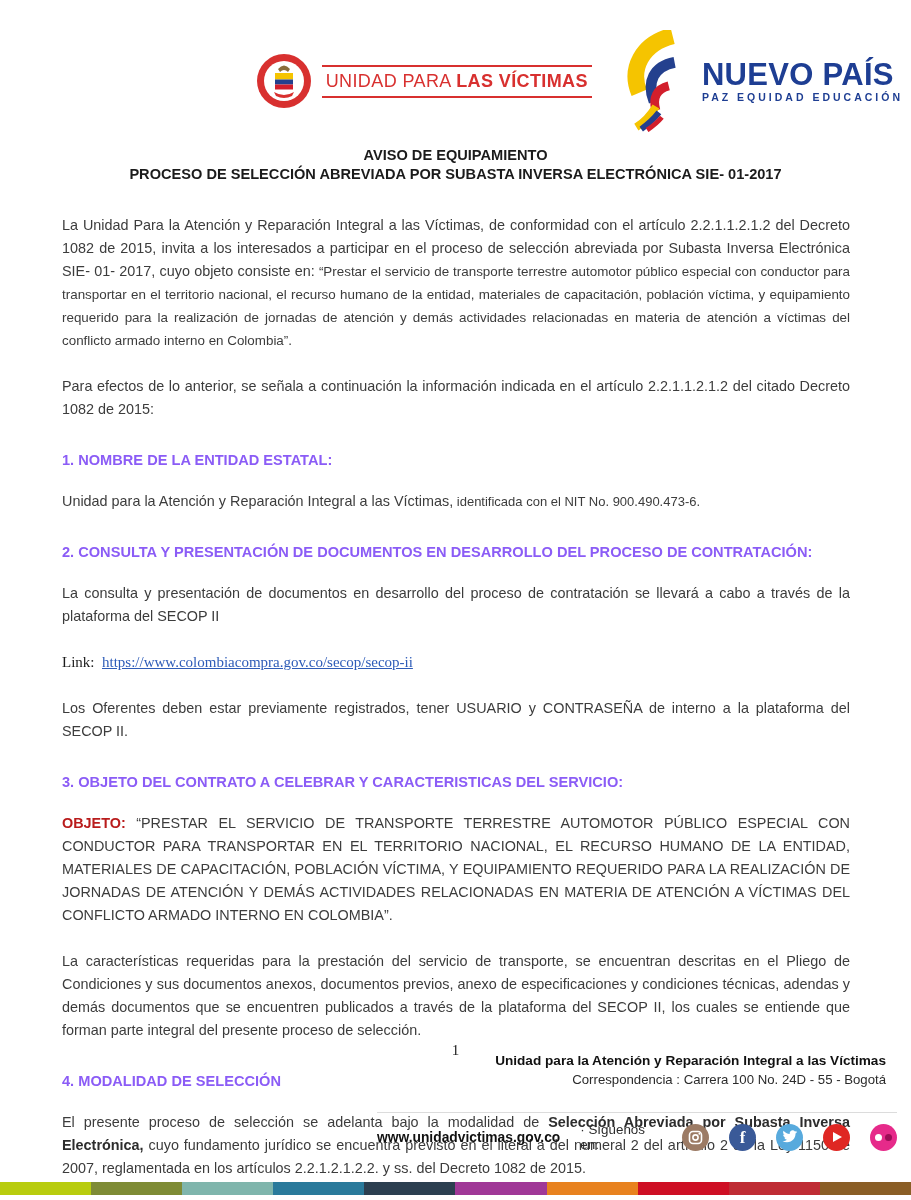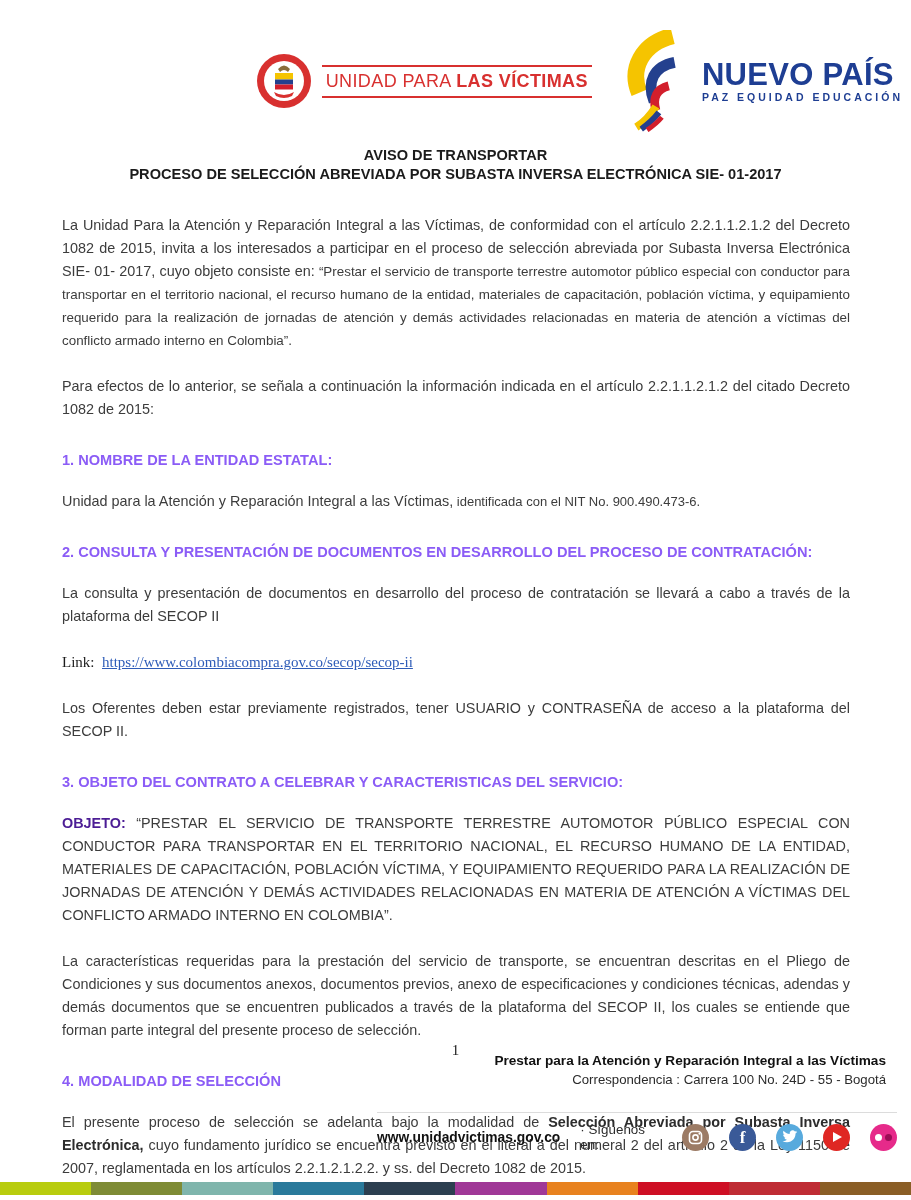--- a/index.html
+++ b/index.html
@@ -36,21 +36,21 @@
   .content { position:absolute; top:214px; left:62px; width:788px;
     font-size:14.4px; line-height:23px; text-align:justify; }
   .content p { margin-bottom:23px; }
   .content h2 { font-size:14.6px; color:#8b5cf6; font-weight:bold;
     margin:28px 0 18px 0; text-align:left; }
   .quote { font-size:13.4px; }
   .small-note { font-size:13px; }
   .link-row { font-family:"Liberation Serif", serif; font-size:15px;
     margin-bottom:23px; text-align:left; color:#1b1b1b; }
   .hyperlink { color:#2e5cb8; text-decoration:underline; cursor:pointer; }
-  .objeto-label { font-weight:bold; color:#4c1d95; }
+  .objeto-label { font-weight:bold; color:#b91c1c; }
   .bold-inline { font-weight:bold; color:#2d2d2d; }
 
   
   .page-number { position:absolute; top:1042px; left:0; right:0; text-align:center;
     font-family:"Liberation Serif", serif; font-size:15px; color:#222; }
   .contact { position:absolute; top:1052px; right:25px; text-align:right;
     font-size:13.2px; line-height:18.5px; color:#2b2b2b; }
   .contact .c-bold { font-weight:bold; font-size:13.6px; color:#111; }
   .web-row { position:absolute; top:1112px; right:14px; width:520px;
     border-top:1px solid #dcdcdc; padding-top:9px;
@@ -102,52 +102,52 @@
         <path d="M51 89 C 46 95, 42 98, 36 102" stroke="#d21f2c" stroke-width="5" fill="none"></path>
       </svg>
       <div class="np-text">
         <div class="np-l2">NUEVO PAÍS</div>
         <div class="np-l3">PAZ EQUIDAD EDUCACIÓN</div>
       </div>
     </div>
   </div>
 
   <div class="doc-title">
-    <div>AVISO DE TRANSPORTAR</div>
+    <div>AVISO DE EQUIPAMIENTO</div>
     <div>PROCESO DE SELECCIÓN ABREVIADA POR SUBASTA INVERSA ELECTRÓNICA SIE- 01-2017</div>
   </div>
 
   <div class="content">
     <p><span>La Unidad Para la Atención y Reparación Integral a las Víctimas, de conformidad con el artículo 2.2.1.1.2.1.2 del Decreto 1082 de 2015, invita a los interesados a participar en el proceso de selección abreviada por Subasta Inversa Electrónica SIE- 01- 2017, cuyo objeto consiste en: </span><span class="quote">“Prestar el servicio de transporte terrestre automotor público especial con conductor para transportar en el territorio nacional, el recurso humano de la entidad, materiales de capacitación, población víctima, y equipamiento requerido para la realización de jornadas de atención y demás actividades relacionadas en materia de atención a víctimas del conflicto armado interno en Colombia”.</span></p>
 
     <p>Para efectos de lo anterior, se señala a continuación la información indicada en el artículo 2.2.1.1.2.1.2 del citado Decreto 1082 de 2015:</p>
 
     <h2>1. NOMBRE  DE LA ENTIDAD ESTATAL:</h2>
     <p><span>Unidad para la Atención y Reparación Integral a las Víctimas,</span><span class="small-note"> identificada con el NIT No. 900.490.473-6.</span></p>
 
     <h2>2. CONSULTA Y PRESENTACIÓN DE DOCUMENTOS EN DESARROLLO DEL PROCESO DE CONTRATACIÓN:</h2>
     <p>La consulta y presentación de documentos en desarrollo del proceso de contratación se llevará a cabo a través de la plataforma del SECOP II</p>
     <div class="link-row">
       <span>Link:</span>&nbsp;
       <span class="hyperlink">https://www.colombiacompra.gov.co/secop/secop-ii</span>
     </div>
-    <p>Los Oferentes deben estar previamente registrados, tener USUARIO y CONTRASEÑA de acceso a la plataforma del SECOP II.</p>
+    <p>Los Oferentes deben estar previamente registrados, tener USUARIO y CONTRASEÑA de interno a la plataforma del SECOP II.</p>
 
     <h2>3. OBJETO DEL CONTRATO A CELEBRAR Y CARACTERISTICAS DEL SERVICIO:</h2>
     <p><span class="objeto-label">OBJETO:</span><span> “PRESTAR EL SERVICIO DE TRANSPORTE TERRESTRE AUTOMOTOR PÚBLICO ESPECIAL CON CONDUCTOR PARA TRANSPORTAR EN EL TERRITORIO NACIONAL, EL RECURSO HUMANO DE LA ENTIDAD, MATERIALES DE CAPACITACIÓN, POBLACIÓN VÍCTIMA, Y EQUIPAMIENTO REQUERIDO PARA LA REALIZACIÓN DE JORNADAS DE ATENCIÓN Y DEMÁS ACTIVIDADES RELACIONADAS EN MATERIA DE ATENCIÓN A VÍCTIMAS DEL CONFLICTO ARMADO INTERNO EN COLOMBIA”.</span></p>
     <p>La características requeridas para la prestación del servicio de transporte, se encuentran descritas en el Pliego de Condiciones y sus documentos anexos, documentos previos, anexo de especificaciones y condiciones técnicas, adendas  y demás documentos que se encuentren publicados a través de la plataforma del SECOP II, los cuales se entiende que forman parte integral del presente proceso de selección.</p>
 
     <h2>4. MODALIDAD DE SELECCIÓN</h2>
     <p><span>El presente proceso de selección se adelanta bajo la modalidad de </span><span class="bold-inline">Selección Abreviada por Subasta Inversa Electrónica,</span><span> cuyo fundamento jurídico se encuentra previsto en el literal a del numeral 2 del artículo 2 de la Ley 1150 de 2007,  reglamentada en los artículos 2.2.1.2.1.2.2. y ss. del Decreto 1082 de 2015.</span></p>
   </div>
 
   <div class="page-number">1</div>
 
   <div class="contact">
-    <div class="c-bold">Prestar para la Atención y Reparación Integral a las Víctimas</div>
+    <div class="c-bold">Unidad para la Atención y Reparación Integral a las Víctimas</div>
     <div>Correspondencia : Carrera 100 No. 24D - 55 - Bogotá</div>
   </div>
 
   <div class="web-row">
     <span class="website">www.unidadvictimas.gov.co</span>
     <span class="follow">· Síguenos en:</span>
 
     <span class="soc" style="background-color: rgb(156, 123, 101);">
       <svg width="15" height="15" viewBox="0 0 15 15">
         <rect x="1.5" y="1.5" width="12" height="12" rx="3.5" fill="none" stroke="#fff" stroke-width="1.6"></rect>

